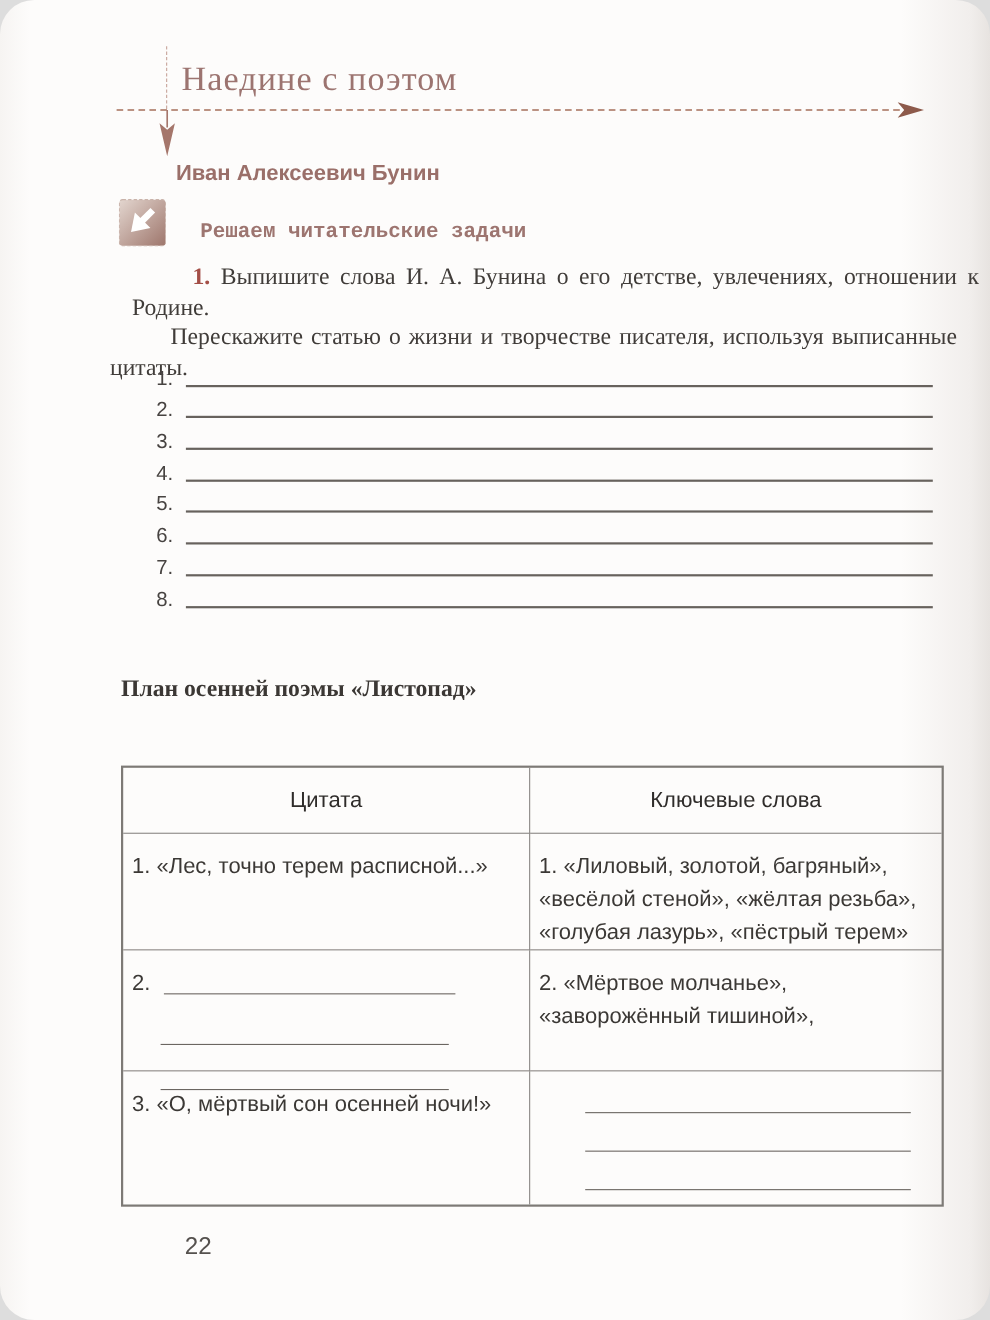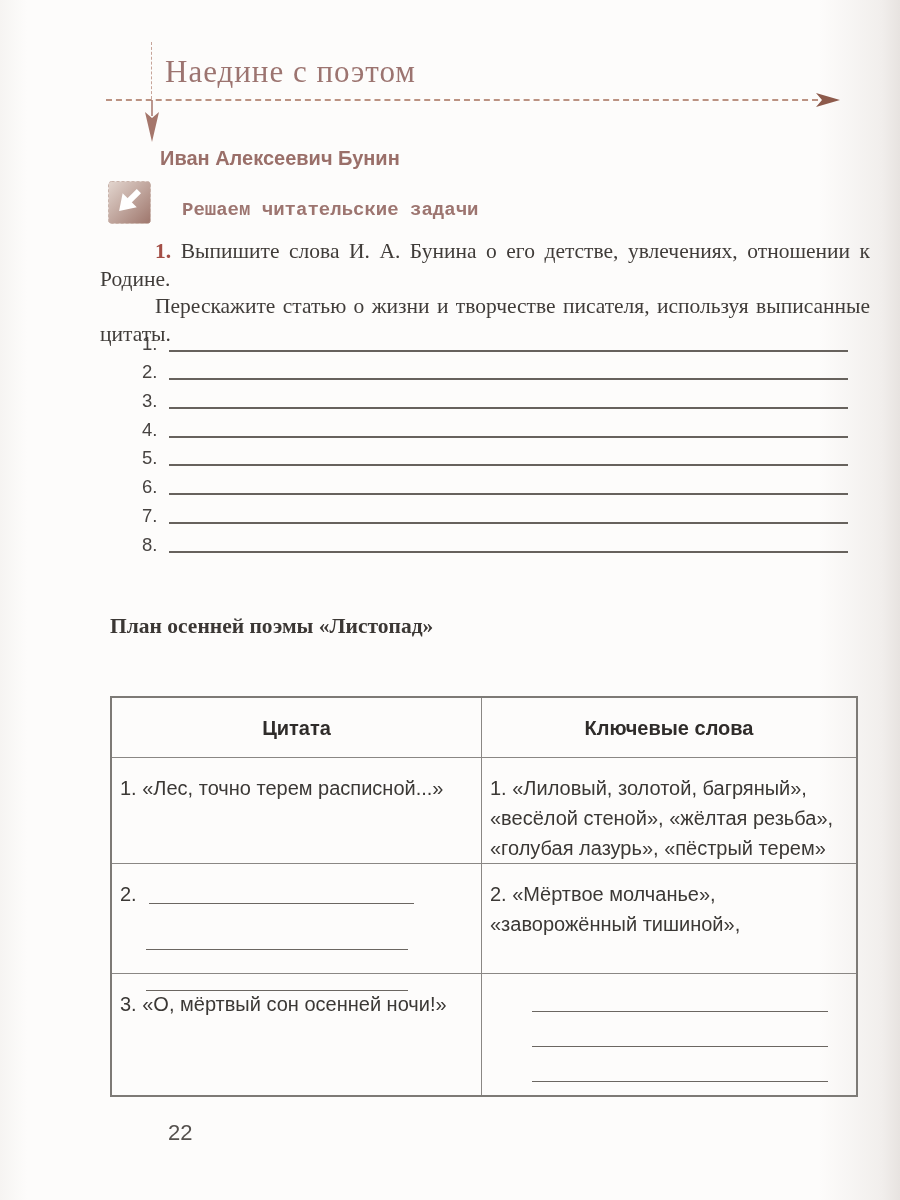--- a/index.html
+++ b/index.html
@@ -3,20 +3,21 @@
 <meta charset="utf-8">
 <style>
   * { margin:0; padding:0; box-sizing:border-box; }
   body { background:#ddd; font-family:"Liberation Serif", serif; }
   .page {
     position:relative; width:900px; height:1200px; margin:0 auto; overflow:hidden;
     background:
       linear-gradient(to right, #f6f4f2 0%, #fdfcfb 3%, #fdfcfb 91%, #f1eeec 98%, #e7e3e0 100%),
       #fcfbfa;
     color:#403c39;
+    border-radius:31px;
   }
 
   
   .v-dash   { position:absolute; left:151px; top:42px; height:57px; border-left:1.5px dashed #c7a499; }
   .masthead-title { position:absolute; left:165px; top:54px; font-size:31px; letter-spacing:1px; color:#9c7470; }
   .h-dash   { position:absolute; left:106px; top:99px; width:712px; border-top:2px dashed #bb9282; }
   .arrow-right { position:absolute; left:816px; top:92px; }
   .arrow-down  { position:absolute; left:144px; top:100px; }
 
   
@@ -24,21 +25,21 @@
             font-weight:bold; font-size:20px; color:#9a6f69;text-align:right; }
   .section-icon { position:absolute; left:108px; top:181px; width:43px; height:43px; }
   .section-label { position:absolute; left:162px; top:199px; font-family:Liberation Mono, monospace;
                    font-weight:bold; font-size:19px; color:#9d7570;margin-left:20px; }
 
   
   .para { position:absolute; left:100px; width:770px; font-size:21.5px; line-height:28px;
           text-align:justify; color:#403c39; }
   .para.indent { text-indent:55px; }
   .task-num { font-weight:bold; color:#a34e46; }
-  #task1-p1 { top:237px; }
+  #task1-p1 { top:237px;margin-left:20px; }
   #task1-p2 { top:292px; }
   #task2-p  { top:582px; }
 
   
   .wlines { position:absolute; left:142px; top:327px; width:706px; }
   .wline  { display:flex; align-items:flex-end; height:28.7px; }
   .wline .num { width:27px; font-family:"Liberation Sans", sans-serif; font-size:18.5px;
                 color:#474341; padding-bottom:1px; }
   .wline .rule { flex:1; border-bottom:2px solid #67625d; margin-bottom:4px; }
 
@@ -46,21 +47,21 @@
   .table-title { position:absolute; left:110px; top:614px; width:748px; text-align:left;
                  font-weight:bold; font-size:21.5px; color:#3b3734; }
   .qtable { position:absolute; left:110px; top:696px; width:748px; height:401px;
             display:grid; grid-template-columns:370px 1fr; grid-template-rows:60px 106px 110px 1fr;
             border:2px solid #7d7a76; background:transparent;
             font-family:"Liberation Sans", sans-serif; font-size:20px; color:#3b3835; }
   .cell { border-right:1.5px solid #8a8784; border-bottom:1.5px solid #8a8784; padding:15px 16px 10px 8px;
           line-height:30px; }
   .cell.last-col { border-right:none; }
   .cell.last-row { border-bottom:none; }
-  .cell.head { display:flex; align-items:center; justify-content:center; font-weight:bold;
+  .cell.head { display:flex; align-items:center; justify-content:center; font-weight:normal;
                padding:16px; color:#2f2c2a; }
   .blank { border-bottom:1.5px solid #6b6661; }
   .cell-lines .row1 { display:flex; align-items:flex-end; }
   .cell-lines .row1 .blank { flex:0 0 265px; margin-left:12px; margin-bottom:5px; }
   .cell-lines .blank.solo { width:262px; margin:40px 0 0 26px; }
   .cell-rlines .blank { width:296px; margin:34px 0 0 42px; }
   .cell-rlines .blank:first-child { margin-top:22px; }
 
   .page-num { position:absolute; left:168px; top:1120px; font-family:"Liberation Sans", sans-serif;
               font-size:22px; color:#55514e;text-align:right; }

